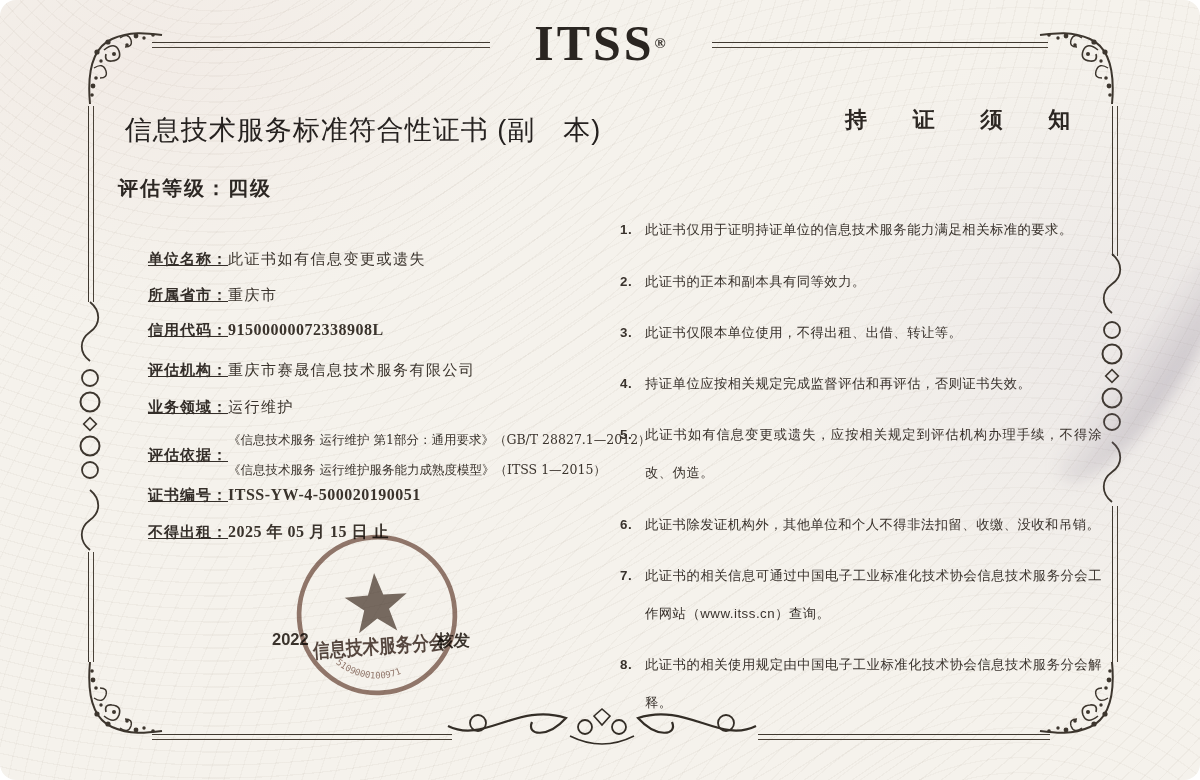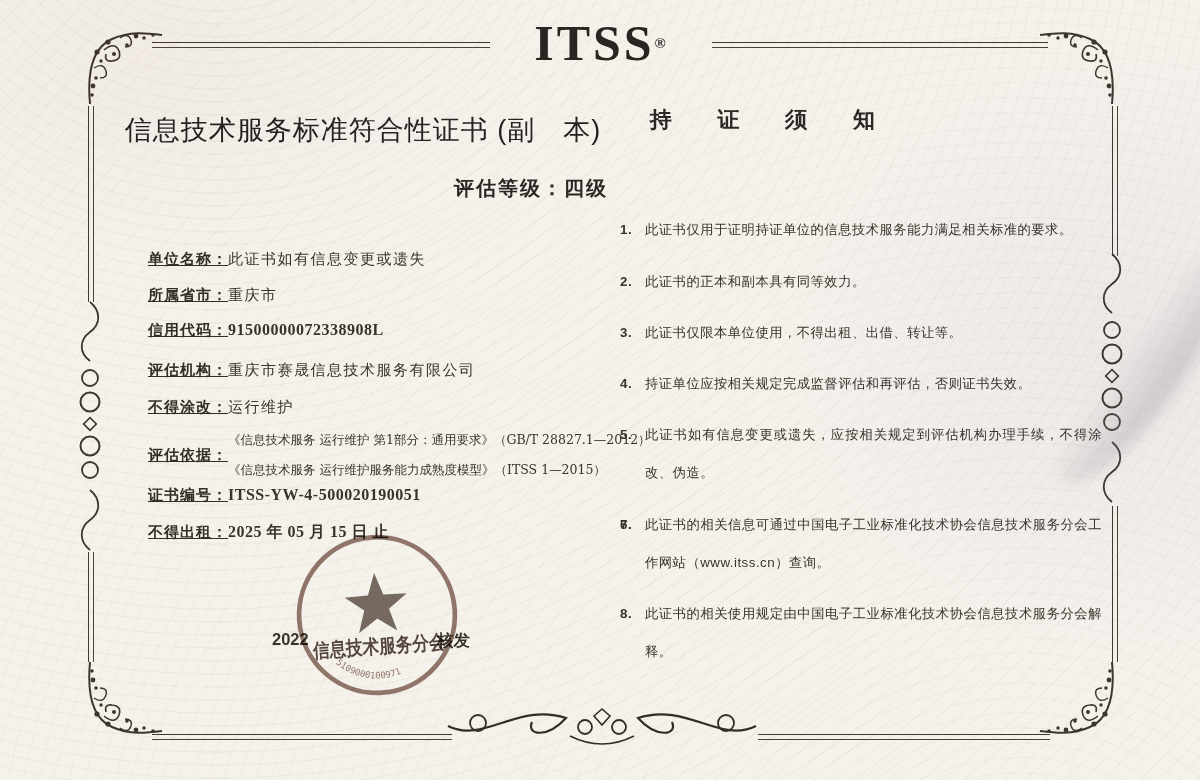--- a/index.html
+++ b/index.html
@@ -6,49 +6,50 @@
   .page{
     position:relative;width:1200px;height:780px;overflow:hidden;
     background-color:#f5f2ec;
     background-image:
       radial-gradient(ellipse 700px 420px at 12% 8%, rgba(214,176,176,0.10), transparent 60%),
       radial-gradient(ellipse 600px 500px at 96% 45%, rgba(168,158,190,0.12), transparent 65%),
       repeating-radial-gradient(circle at 18% -22%, rgba(168,156,140,0.085) 0 1.2px, transparent 1.2px 13px),
       repeating-radial-gradient(circle at 85% 128%, rgba(168,156,140,0.07) 0 1.2px, transparent 1.2px 15px);
     font-family:"Liberation Sans","DejaVu Sans",sans-serif;
     color:#36302b;
+    border-radius:16px;
   }
   
   .h-seg{position:absolute;height:4px;border-top:1.7px solid #403930;border-bottom:1px solid #4a4238;}
   .v-seg{position:absolute;width:4px;border-left:1.7px solid #403930;border-right:1px solid #4a4238;}
   .flourish{position:absolute;width:80px;height:80px;color:#3d362e;}
   .side-orn{position:absolute;width:24px;height:252px;color:#3d362e;}
   .bottom-orn{position:absolute;width:320px;height:54px;color:#332d26;}
   
   .logo{position:absolute;left:505px;top:6px;width:190px;height:74px;display:flex;align-items:center;justify-content:center;}
   .logo-text{font-family:"Liberation Serif","DejaVu Serif",serif;font-weight:bold;font-size:50px;letter-spacing:3px;color:#2a2521;}
   .logo-reg{font-family:"Liberation Serif","DejaVu Serif",serif;font-size:15px;color:#2a2521;vertical-align:28px;font-weight:bold;}
   
   .cert-title{position:absolute;left:118px;top:112px;width:490px;text-align:center;
     font-size:27px;font-weight:normal;color:#262220;letter-spacing:1px;}
-  .grade{position:absolute;left:118px;top:175px;width:490px;text-align:right;
+  .grade{position:absolute;left:118px;top:175px;width:490px;text-align:left;
     font-size:20px;font-weight:bold;color:#2c2723;letter-spacing:2px;}
   .field{position:absolute;left:148px;font-size:15px;white-space:nowrap;}
   .field .lbl{font-weight:bold;color:#342e29;letter-spacing:1px;text-decoration:underline;}
   .field .val{font-family:"DejaVu Serif","Liberation Serif",serif;color:#3a332c;letter-spacing:1.5px;}
   .field .val.mono{font-family:"Liberation Serif","DejaVu Serif",serif;letter-spacing:0.5px;font-size:16px;font-weight:bold;margin-top:17px;}
   .field-basis{display:flex;align-items:center;}
   .basis-lines{display:flex;flex-direction:column;gap:13px;}
   .basis-lines .val{font-size:12.5px;letter-spacing:0;}
   .issue-line{position:absolute;top:630px;font-size:16.5px;font-weight:bold;color:#3a332c;}
   
   .seal{position:absolute;left:277px;top:515px;width:200px;height:200px;transform:rotate(-4deg);
     mix-blend-mode:multiply;opacity:0.92;}
   
-  .notice-head{position:absolute;left:630px;top:105px;width:460px;text-align:left;
+  .notice-head{position:absolute;left:630px;top:105px;width:460px;text-align:right;
     font-size:22px;font-weight:bold;letter-spacing:0.9em;color:#2c2723;text-indent:0.9em;}
   .notice{position:absolute;left:620px;top:198px;width:482px;}
   .n-item{position:relative;padding-left:25px;font-size:13.3px;line-height:38px;
     color:#39322c;text-align:justify;letter-spacing:0.5px;}
   .n-item .num{position:absolute;left:0;top:0;font-weight:bold;}
   
   .curl{position:absolute;left:1005px;top:330px;width:270px;height:80px;
     background:linear-gradient(to bottom, rgba(125,115,135,0.30), rgba(125,115,135,0.0) 80%);
     transform:rotate(125deg);filter:blur(7px);border-radius:50%;}
 </style>
@@ -144,21 +145,21 @@
   <div class="field" style="top:286px;">
     <span class="lbl">所属省市：</span><span class="val">重庆市</span>
   </div>
   <div class="field" style="top:321px;">
     <span class="lbl">信用代码：</span><span class="val mono">91500000072338908L</span>
   </div>
   <div class="field" style="top:361px;">
     <span class="lbl">评估机构：</span><span class="val">重庆市赛晟信息技术服务有限公司</span>
   </div>
   <div class="field" style="top:398px;">
-    <span class="lbl">不得涂改：</span><span class="val">运行维护</span>
+    <span class="lbl">业务领域：</span><span class="val">运行维护</span>
   </div>
   <div class="field field-basis" style="top:432px;">
     <span class="lbl">评估依据：</span>
     <span class="basis-lines">
       <span class="val">《信息技术服务 运行维护 第1部分：通用要求》（GB/T 28827.1—2012）</span>
       <span class="val">《信息技术服务 运行维护服务能力成熟度模型》（ITSS 1—2015）</span>
     </span>
   </div>
   <div class="field" style="top:486px;">
     <span class="lbl">证书编号：</span><span class="val mono">ITSS-YW-4-500020190051</span>
@@ -186,20 +187,20 @@
     </text>
   </svg>
 
   <div class="notice-head">持 证 须 知</div>
   <div class="notice">
     <p class="n-item"><span class="num">1.</span><span>此证书仅用于证明持证单位的信息技术服务能力满足相关标准的要求。</span></p>
     <p class="n-item"><span class="num">2.</span><span>此证书的正本和副本具有同等效力。</span></p>
     <p class="n-item"><span class="num">3.</span><span>此证书仅限本单位使用，不得出租、出借、转让等。</span></p>
     <p class="n-item"><span class="num">4.</span><span>持证单位应按相关规定完成监督评估和再评估，否则证书失效。</span></p>
     <p class="n-item"><span class="num">5.</span><span>此证书如有信息变更或遗失，应按相关规定到评估机构办理手续，不得涂改、伪造。</span></p>
-    <p class="n-item"><span class="num">6.</span></p>
+    <p class="n-item"><span class="num">6.</span><span>此证书除发证机构外，其他单位和个人不得非法扣留、收缴、没收和吊销。</span></p>
     <p class="n-item"><span class="num">7.</span><span>此证书的相关信息可通过中国电子工业标准化技术协会信息技术服务分会工作网站（www.itss.cn）查询。</span></p>
     <p class="n-item"><span class="num">8.</span><span>此证书的相关使用规定由中国电子工业标准化技术协会信息技术服务分会解释。</span></p>
   </div>
 
   <div class="curl"></div>
 
 </div>
 
 </body></html>

